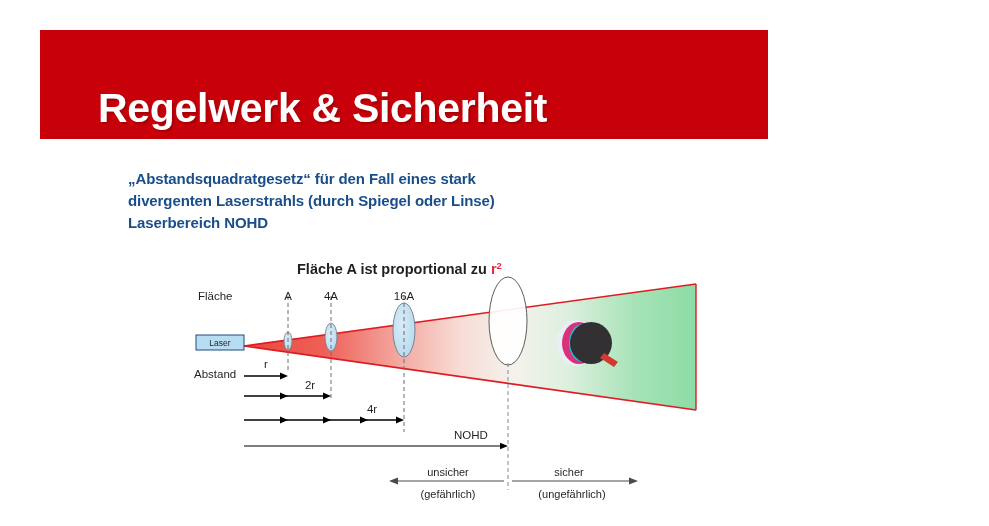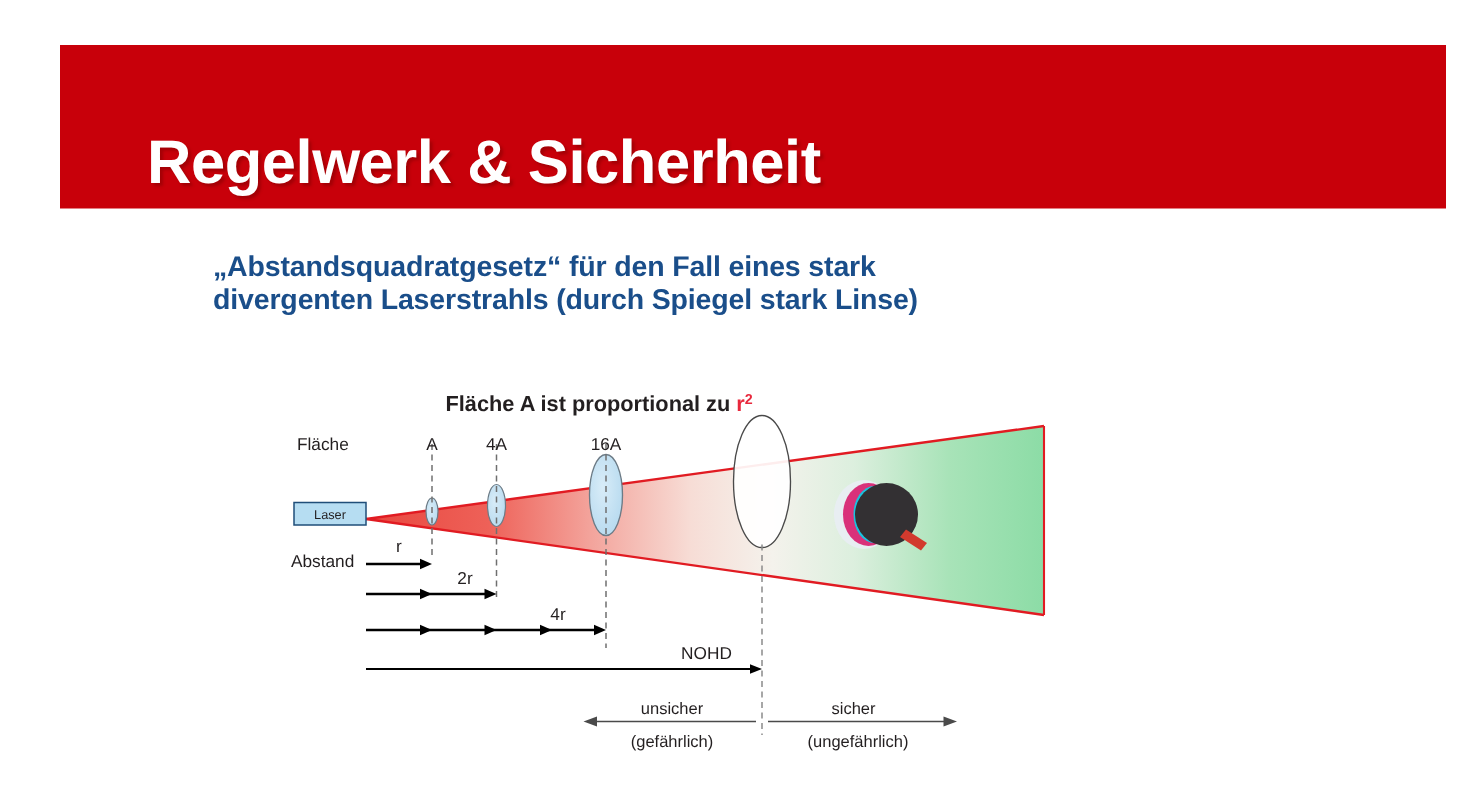--- a/index.html
+++ b/index.html
@@ -20,43 +20,43 @@
     width: 989px;
     height: 526px;
     background: #ffffff;
   }
 
   
   #title-banner {
     position: absolute;
     left: 40px;
     top: 30px;
-    width: 924px;
+    width: 728px;
     height: 109px;
     background: #C8000A;
   }
   #title-text {
     position: absolute;
     left: 58px;
     top: 55px;
     font-size: 41px;
     font-weight: bold;
     color: #ffffff;
     letter-spacing: -0.3px;
     white-space: nowrap;
     text-shadow: 2px 2px 2px rgba(120,0,0,0.45);
   }
 
   
   #subtitle {
     position: absolute;
-    left: 142px;
+    left: 128px;
     top: 168px;
     width: 680px;
-    font-size: 19px;
+    font-size: 15px;
     font-weight: bold;
     color: #1A4E8A;
     line-height: 22px;
     letter-spacing: -0.1px;
   }
   #subtitle div { white-space: nowrap; }
 
   
   #diagram {
     position: absolute;
@@ -77,21 +77,22 @@
 <body>
 
 <div id="slide">
 
   <div id="title-banner">
     <div id="title-text">Regelwerk &amp; Sicherheit</div>
   </div>
 
   <div id="subtitle">
     <div>„Abstandsquadratgesetz“ für den Fall eines stark</div>
-    <div>divergenten Laserstrahls (durch Spiegel stark Linse)</div>
+    <div>divergenten Laserstrahls (durch Spiegel oder Linse)</div>
+    <div>Laserbereich NOHD</div>
   </div>
 
   <div id="diagram">
     <svg width="989" height="276" viewBox="0 0 989 276" xmlns="http://www.w3.org/2000/svg">
       <defs>
 
         <linearGradient id="beamGrad" x1="0" y1="0" x2="1" y2="0">
           <stop offset="0.00" stop-color="#E8473F" stop-opacity="1"></stop>
           <stop offset="0.18" stop-color="#EE6158" stop-opacity="1"></stop>
           <stop offset="0.33" stop-color="#F3A39B" stop-opacity="1"></stop>

